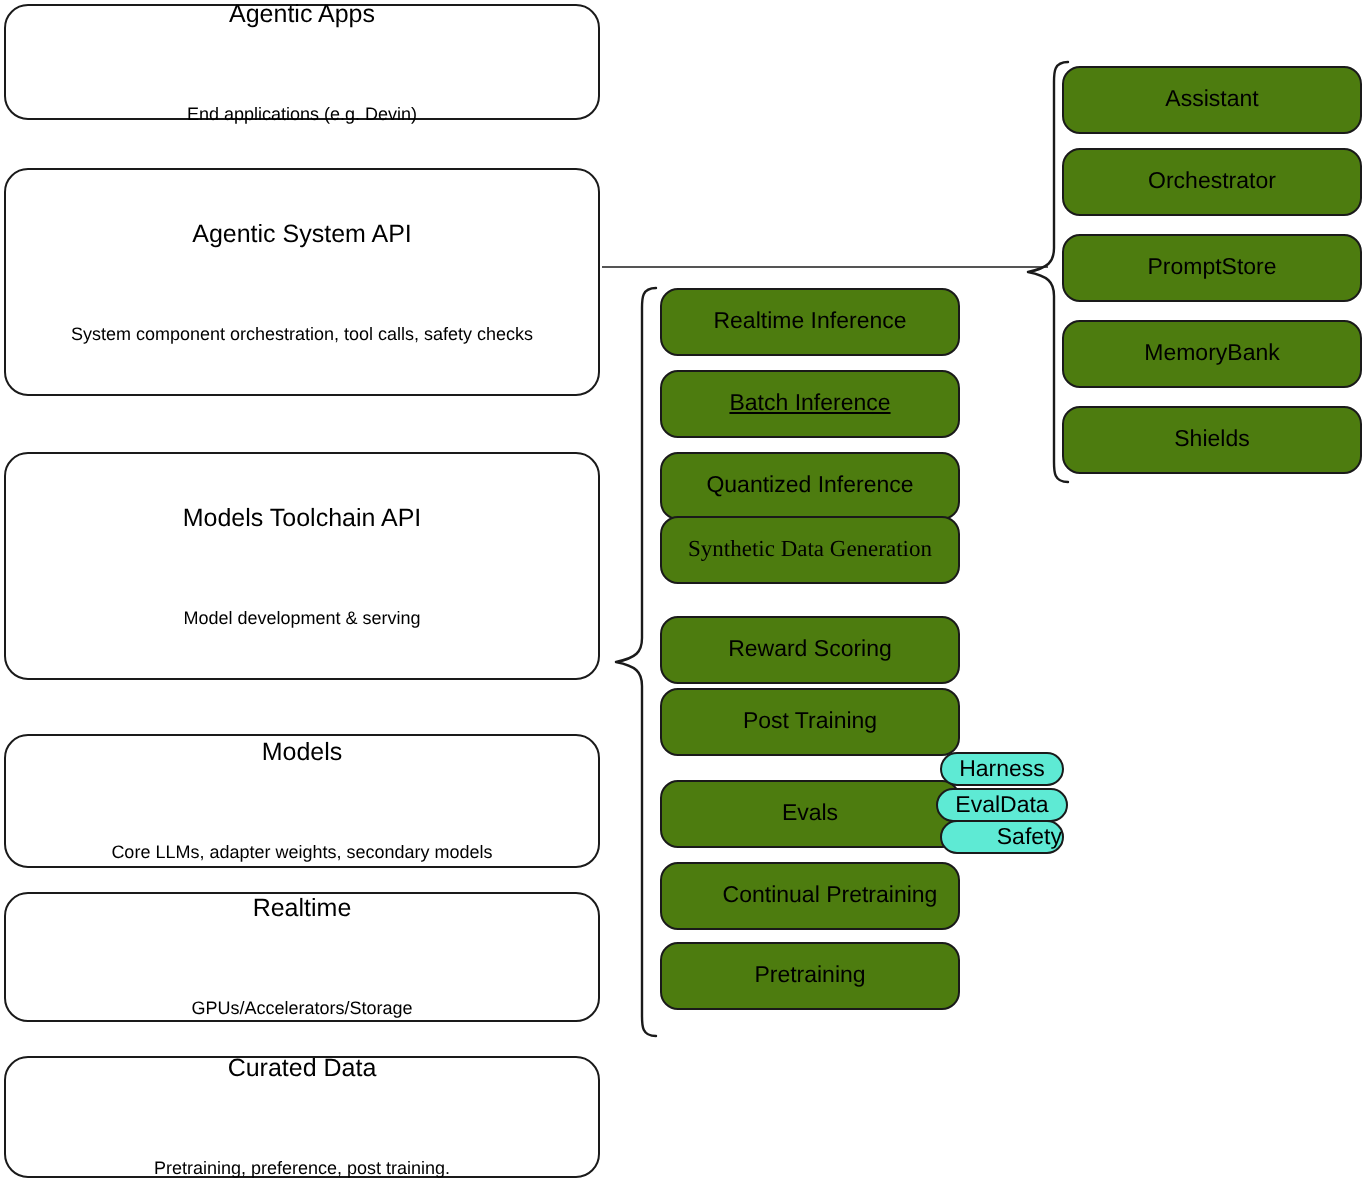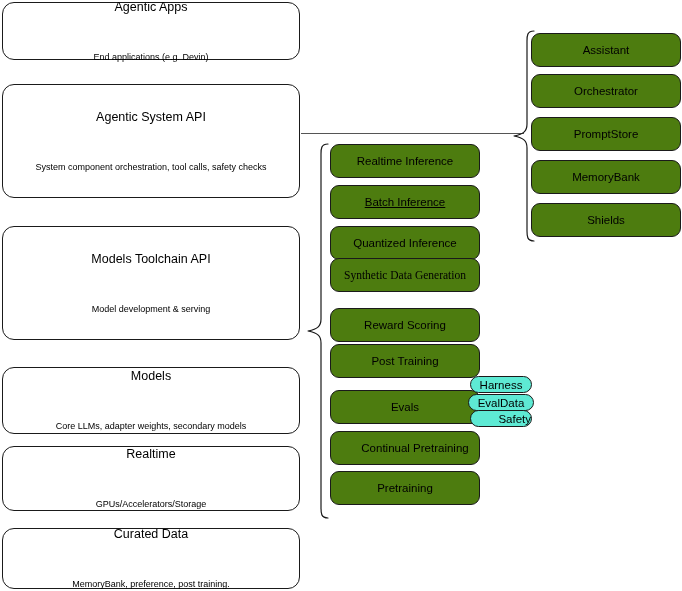--- a/index.html
+++ b/index.html
@@ -126,21 +126,21 @@
     <div class="layer-sub">Core LLMs, adapter weights, secondary models</div>
   </div>
 
   <div class="layer-box" style="left:2px; top:446px; width:298px; height:65px;">
     <div class="layer-title">Realtime</div>
     <div class="layer-sub">GPUs/Accelerators/Storage</div>
   </div>
 
   <div class="layer-box" style="left:2px; top:528px; width:298px; height:61px;">
     <div class="layer-title">Curated Data</div>
-    <div class="layer-sub">MemoryBank, preference, post training.</div>
+    <div class="layer-sub">Pretraining, preference, post training.</div>
   </div>
 
   <div class="connector" style="left:301px; top:133px; width:223px;"></div>
 
   <svg class="brace" style="left:306px; top:143px;" width="24" height="376" viewBox="0 0 24 376">
     <path d="M22,1 C15,1 15,6 15,11 L15,176 C15,183 12,186 2,188 C12,190 15,193 15,200 L15,365 C15,370 15,375 22,375"></path>
   </svg>
 
   <div class="item-box" style="left:330px; top:144px;">
     <span>Realtime Inference</span>

